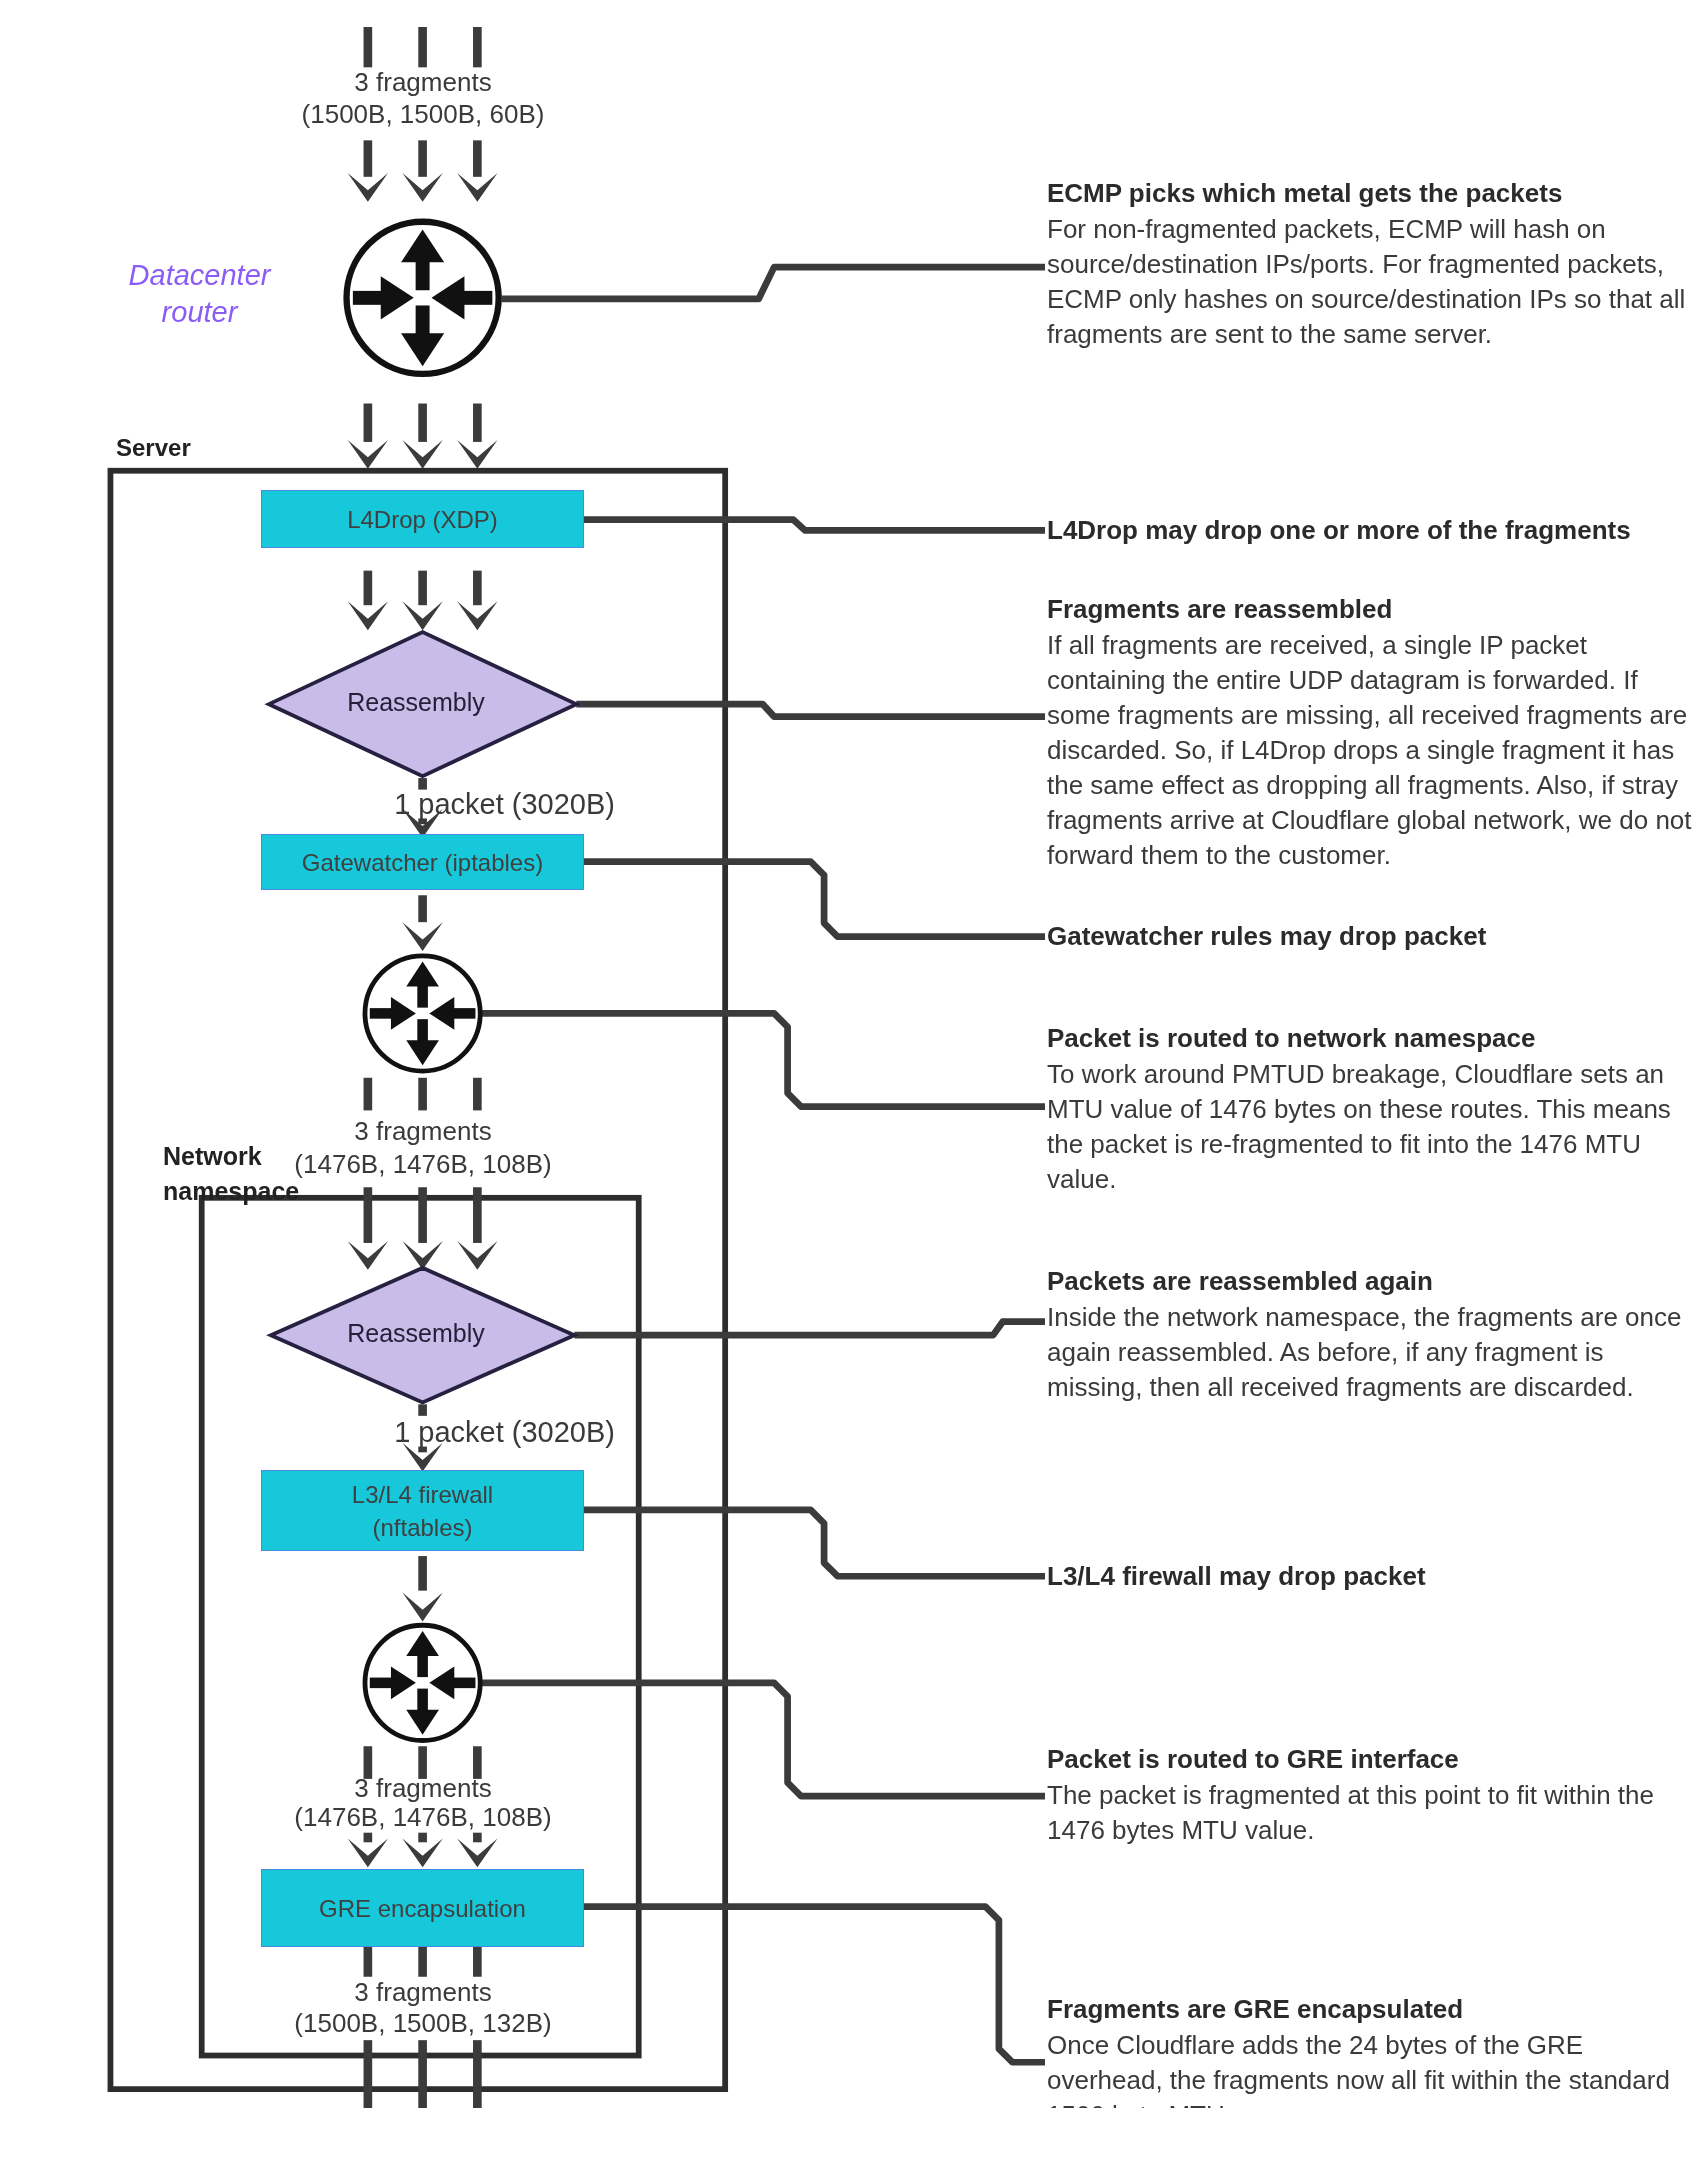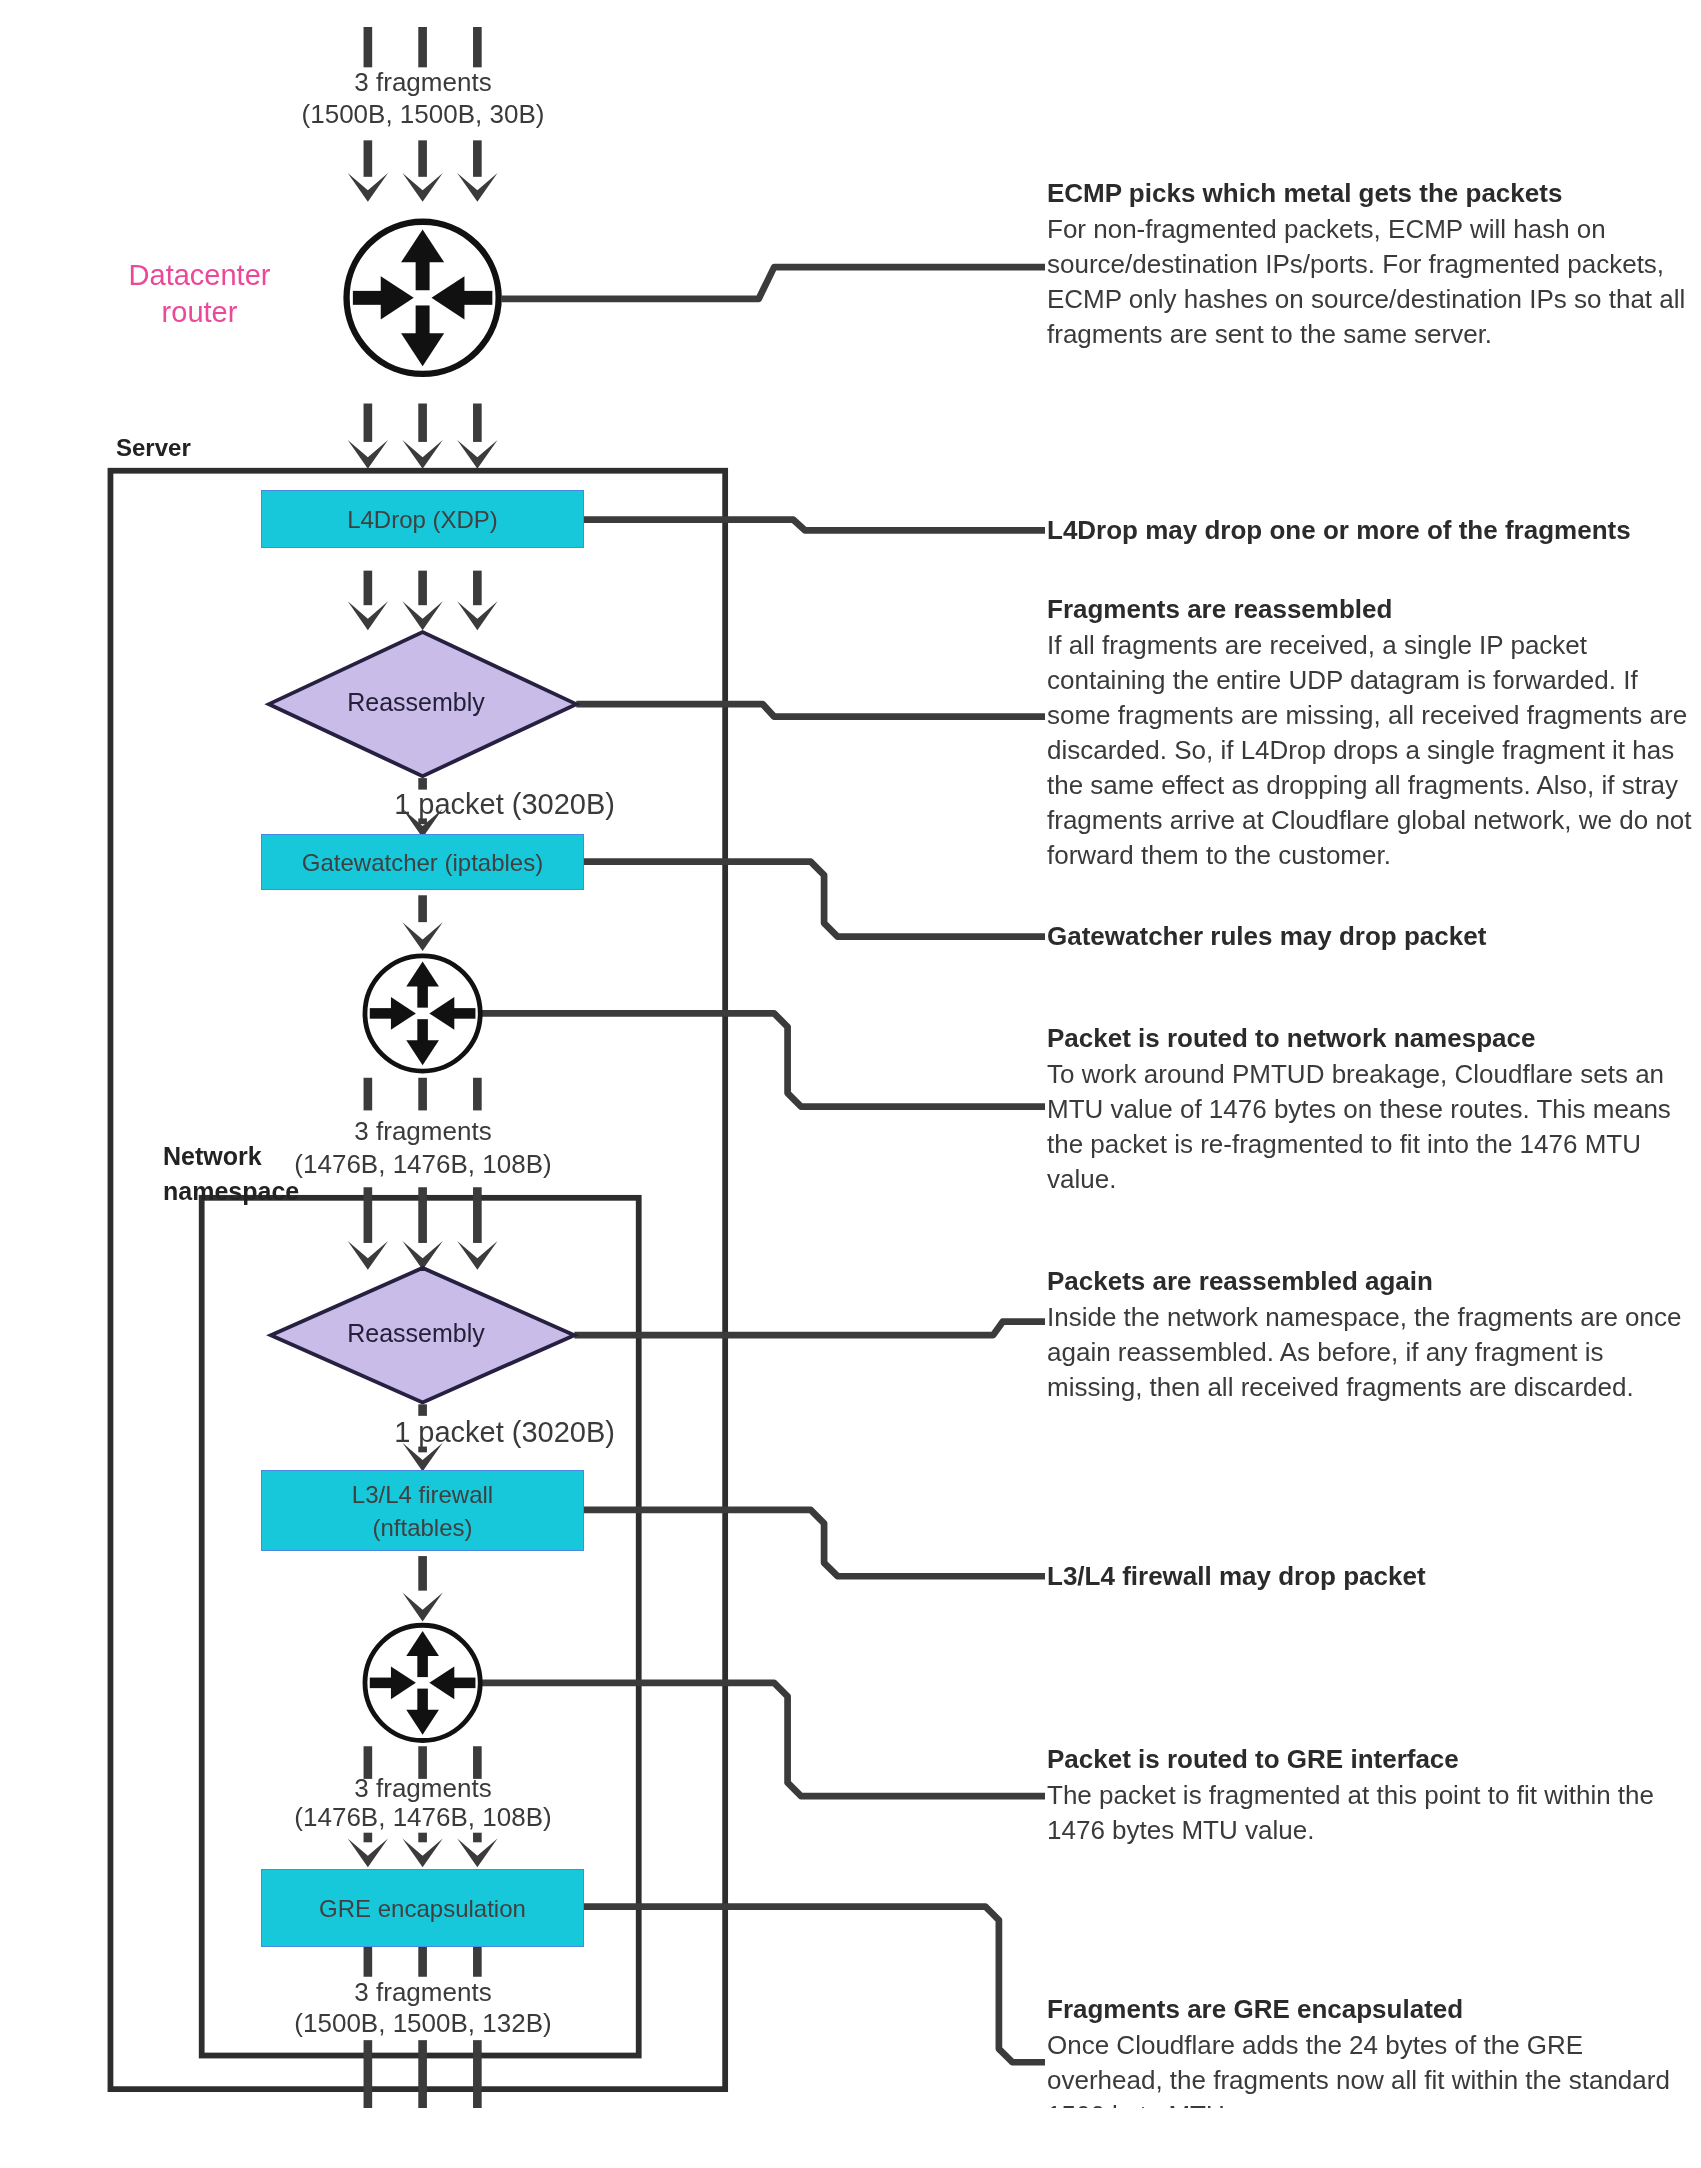--- a/index.html
+++ b/index.html
@@ -12,21 +12,21 @@
   .diamond{fill:var(--diamond-fill,#c9bce9);stroke:#262041;stroke-width:4;}
   .dark{fill:#3b3b3b;}
   .blk{fill:#111;}
   .node{position:absolute;left:261px;width:323px;background:var(--node-fill,#16c8da);
         border:1.9px solid var(--node-border,#4b88e2);box-sizing:border-box;
         display:flex;align-items:center;justify-content:center;text-align:center;
         font-size:24px;line-height:33px;color:#404040;}
   .frag{position:absolute;left:231px;width:384px;text-align:center;font-size:26px;color:#3a3a3a;}
   .packet{position:absolute;left:231px;width:384px;text-align:right;font-size:29px;color:#3a3a3a;}
   .diamond-label{position:absolute;left:272px;width:288px;text-align:center;font-size:25px;color:#232038;}
-  .side-label{position:absolute;font-size:29px;line-height:37px;color:#ec4899;text-align:center;}
+  .side-label{position:absolute;font-size:29px;line-height:37px;color:#8b5cf6;text-align:center;font-style:italic;}
   .box-label{position:absolute;font-size:24px;color:#222;font-weight:bold;}
   .ann{position:absolute;left:1047px;width:657px;font-size:26px;line-height:35px;color:#3a3a3a;}
   .ann .t{font-weight:bold;display:block;color:#2b2b2b;line-height:37px;}
   .wrap-narrow{display:block;width:211px;margin:8px auto;}
 </style>
 </head>
 <body>
 
 <div class="canvas">
 
@@ -164,21 +164,21 @@
       <line class="ln" x1="383" y1="2124" x2="383" y2="2196"></line>
         <use href="#ahead" class="dark" x="383" y="2226"></use>
       <line class="ln" x1="440" y1="2124" x2="440" y2="2196"></line>
         <use href="#ahead" class="dark" x="440" y="2226"></use>
       <line class="ln" x1="497" y1="2124" x2="497" y2="2196"></line>
         <use href="#ahead" class="dark" x="497" y="2226"></use>
     </g>
   </svg>
 
   <div class="frag" style="top:67px">3 fragments</div>
-  <div class="frag" style="top:99px">(1500B, 1500B, 30B)</div>
+  <div class="frag" style="top:99px">(1500B, 1500B, 60B)</div>
 
   <div class="side-label" style="left:113px;top:257px;width:173px">Datacenter router</div>
   <div class="box-label" style="left:116px;top:434px">Server</div>
 
   <div class="node" style="top:490px;height:58px">
     <span>L4Drop (XDP)</span>
   </div>
 
   <div class="diamond-label" style="top:688px">Reassembly</div>
   <div class="packet" style="top:788px">1 packet (3020B)</div>

